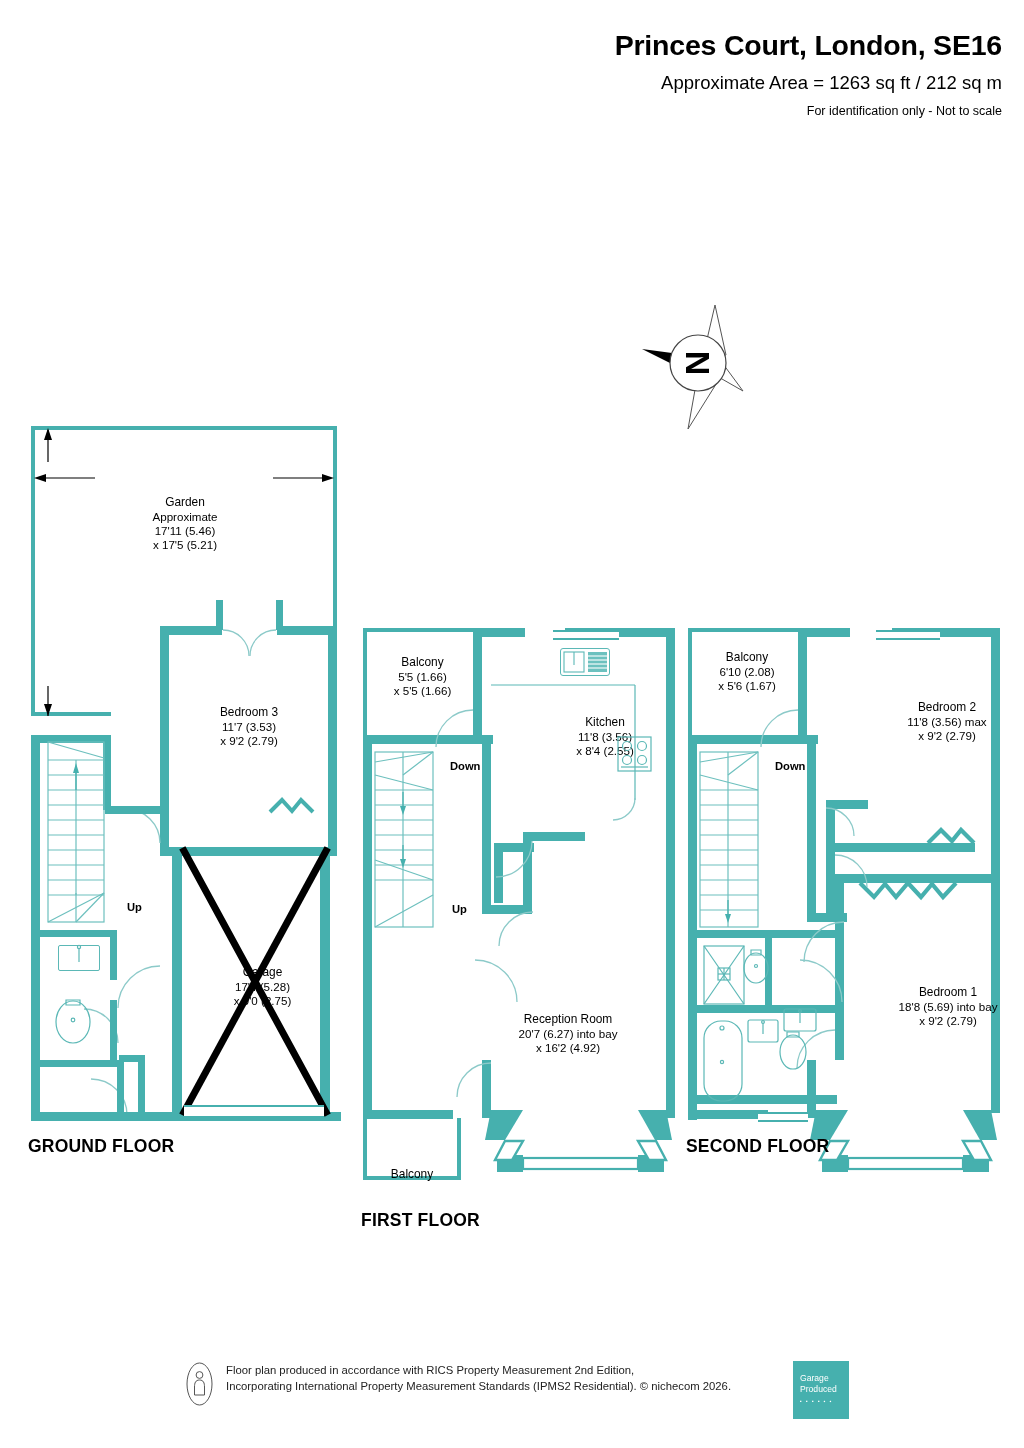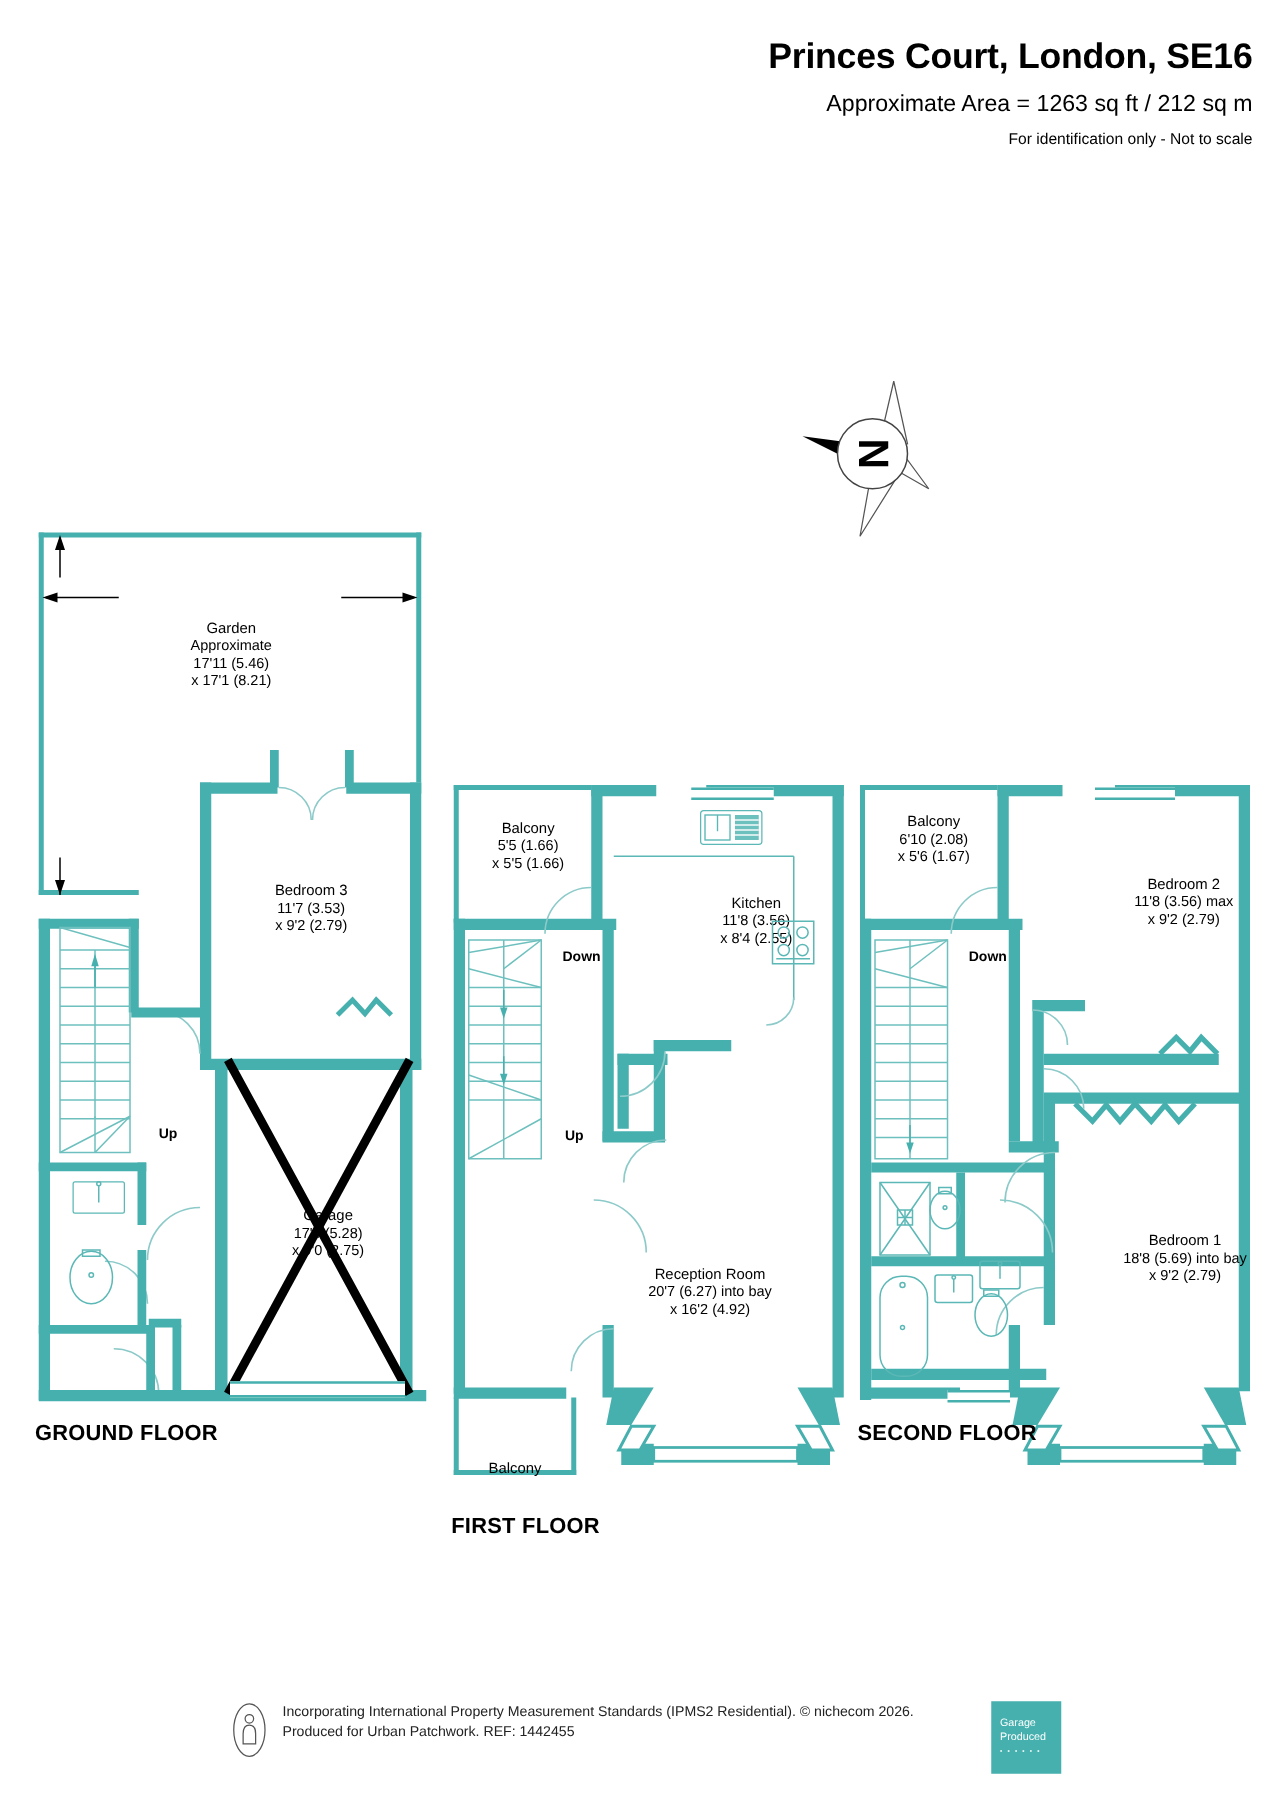--- a/index.html
+++ b/index.html
@@ -90,21 +90,21 @@
       <polygon points="48,428 44,440 52,440" fill="#000"></polygon>
       <polygon points="48,716 44,704 52,704" fill="#000"></polygon>
       <polygon points="34,478 46,474 46,482" fill="#000"></polygon>
       <polygon points="334,478 322,474 322,482" fill="#000"></polygon>
     </svg>
 
     <div class="room-label" style="left:120px; top:495px; width:130px;">
       <b>Garden</b>
       <span>Approximate</span><br>
       <span>17'11 (5.46)</span><br>
-      <span>x 17'1 (8.21)</span>
+      <span>x 17'5 (5.21)</span>
     </div>
 
     <div class="w" style="left:160px; top:626px; width:9px; height:230px;"></div>
     <div class="w" style="left:160px; top:626px; width:62px; height:9px;"></div>
     <div class="w" style="left:277px; top:626px; width:60px; height:9px;"></div>
     <div class="w" style="left:216px; top:600px; width:7px; height:30px;"></div>
     <div class="w" style="left:276px; top:600px; width:7px; height:30px;"></div>
     <div class="w" style="left:328px; top:626px; width:9px; height:230px;"></div>
     <div class="w" style="left:160px; top:847px; width:177px; height:9px;"></div>
 
@@ -448,22 +448,22 @@
     <div class="floor-title" style="left:6px; top:1136px;">SECOND FLOOR</div>
   </div>
 
   <div class="footer">
     <svg class="foot-icon" viewBox="0 0 27 44">
       <ellipse cx="13.5" cy="22" rx="12.5" ry="21" fill="none" stroke="#555" stroke-width="1"></ellipse>
       <circle cx="13.5" cy="13" r="3.4" fill="none" stroke="#555" stroke-width="1"></circle>
       <path d="M13.5,18 c-4,0 -5,3 -5,7 v8 h10 v-8 c0,-4 -1,-7 -5,-7 z" fill="none" stroke="#555" stroke-width="1"></path>
     </svg>
     <div class="foot-text">
+      <div>Floor plan produced in accordance with RICS Property Measurement 2nd Edition,</div>
       <div>Incorporating International Property Measurement Standards (IPMS2 Residential).    © nichecom 2026.</div>
-      <div>Produced for Urban Patchwork.    REF:  1442455</div>
     </div>
   </div>
 
   <div class="logo">
     <div>Garage</div>
     <div>Produced</div>
     <div class="dots">▪ ▪ ▪ ▪ ▪ ▪</div>
   </div>
 
 </div>

